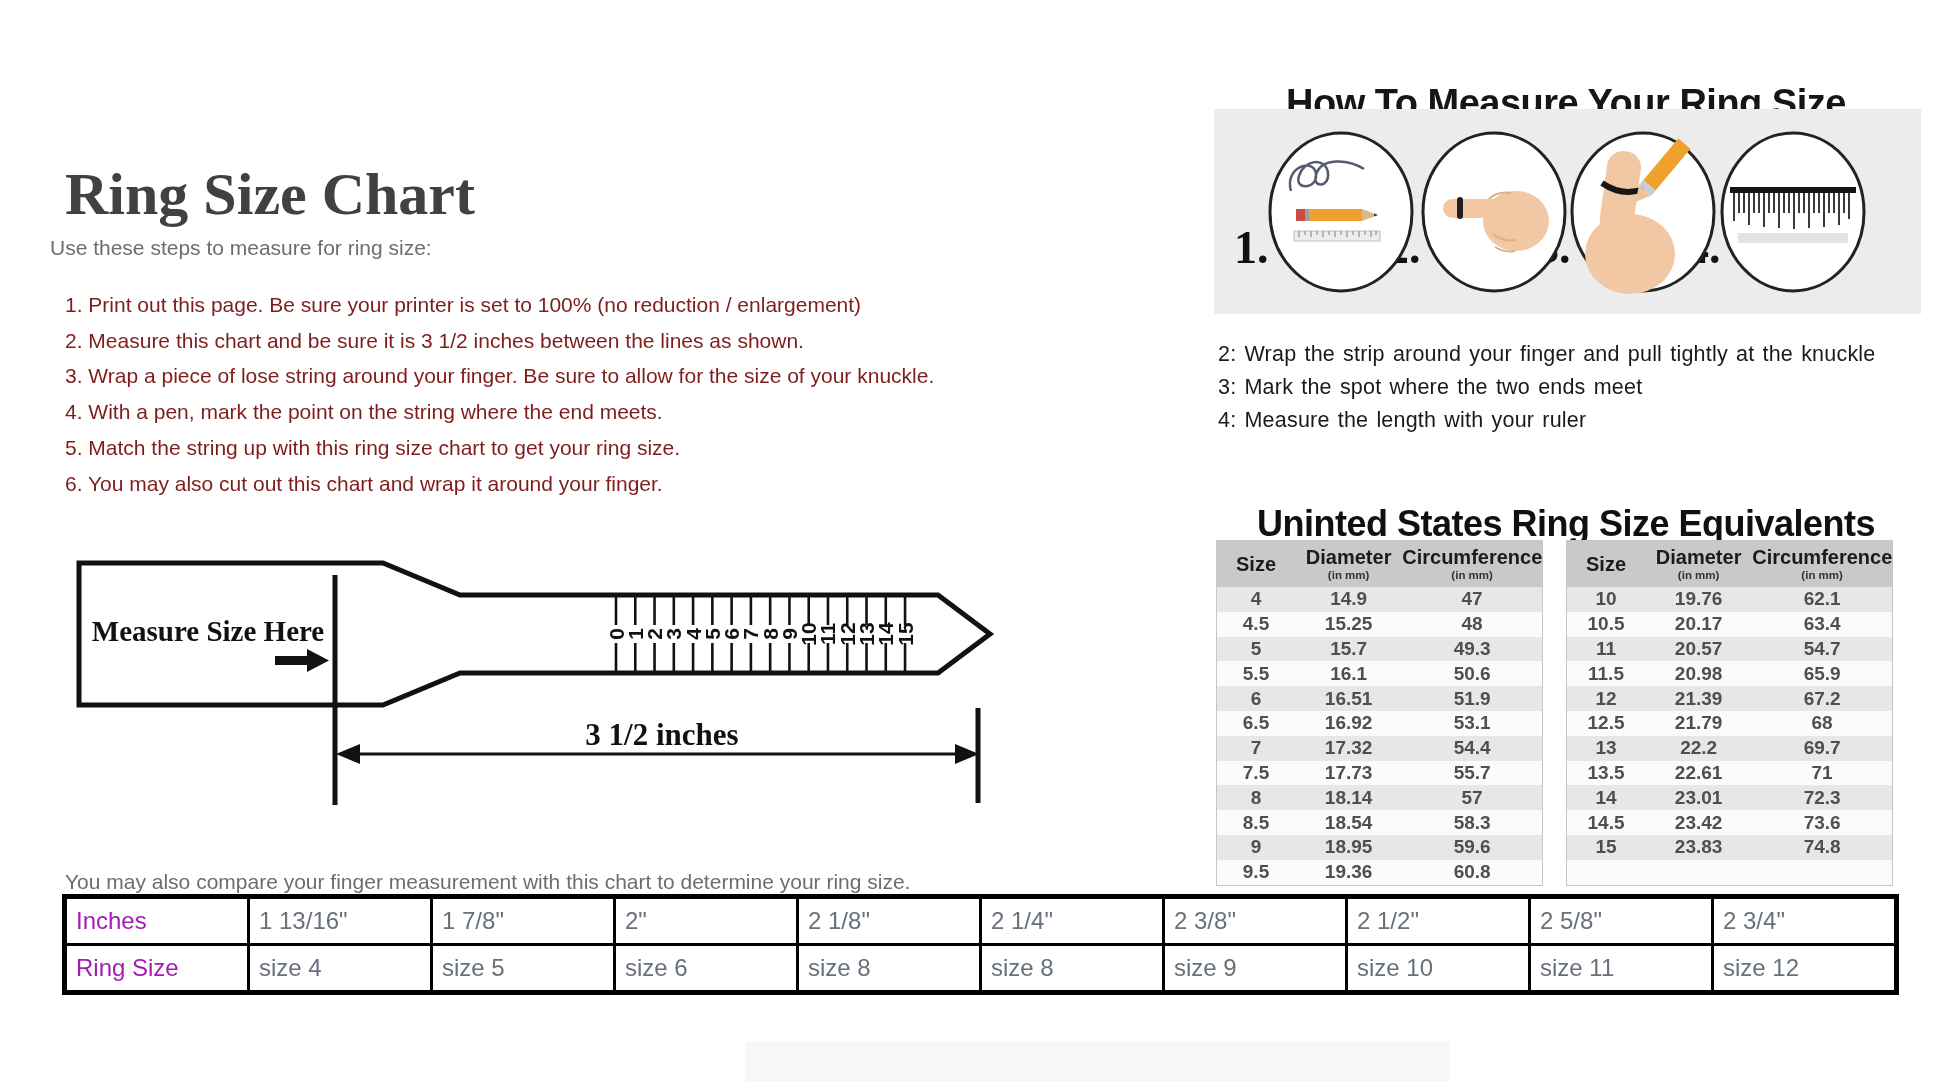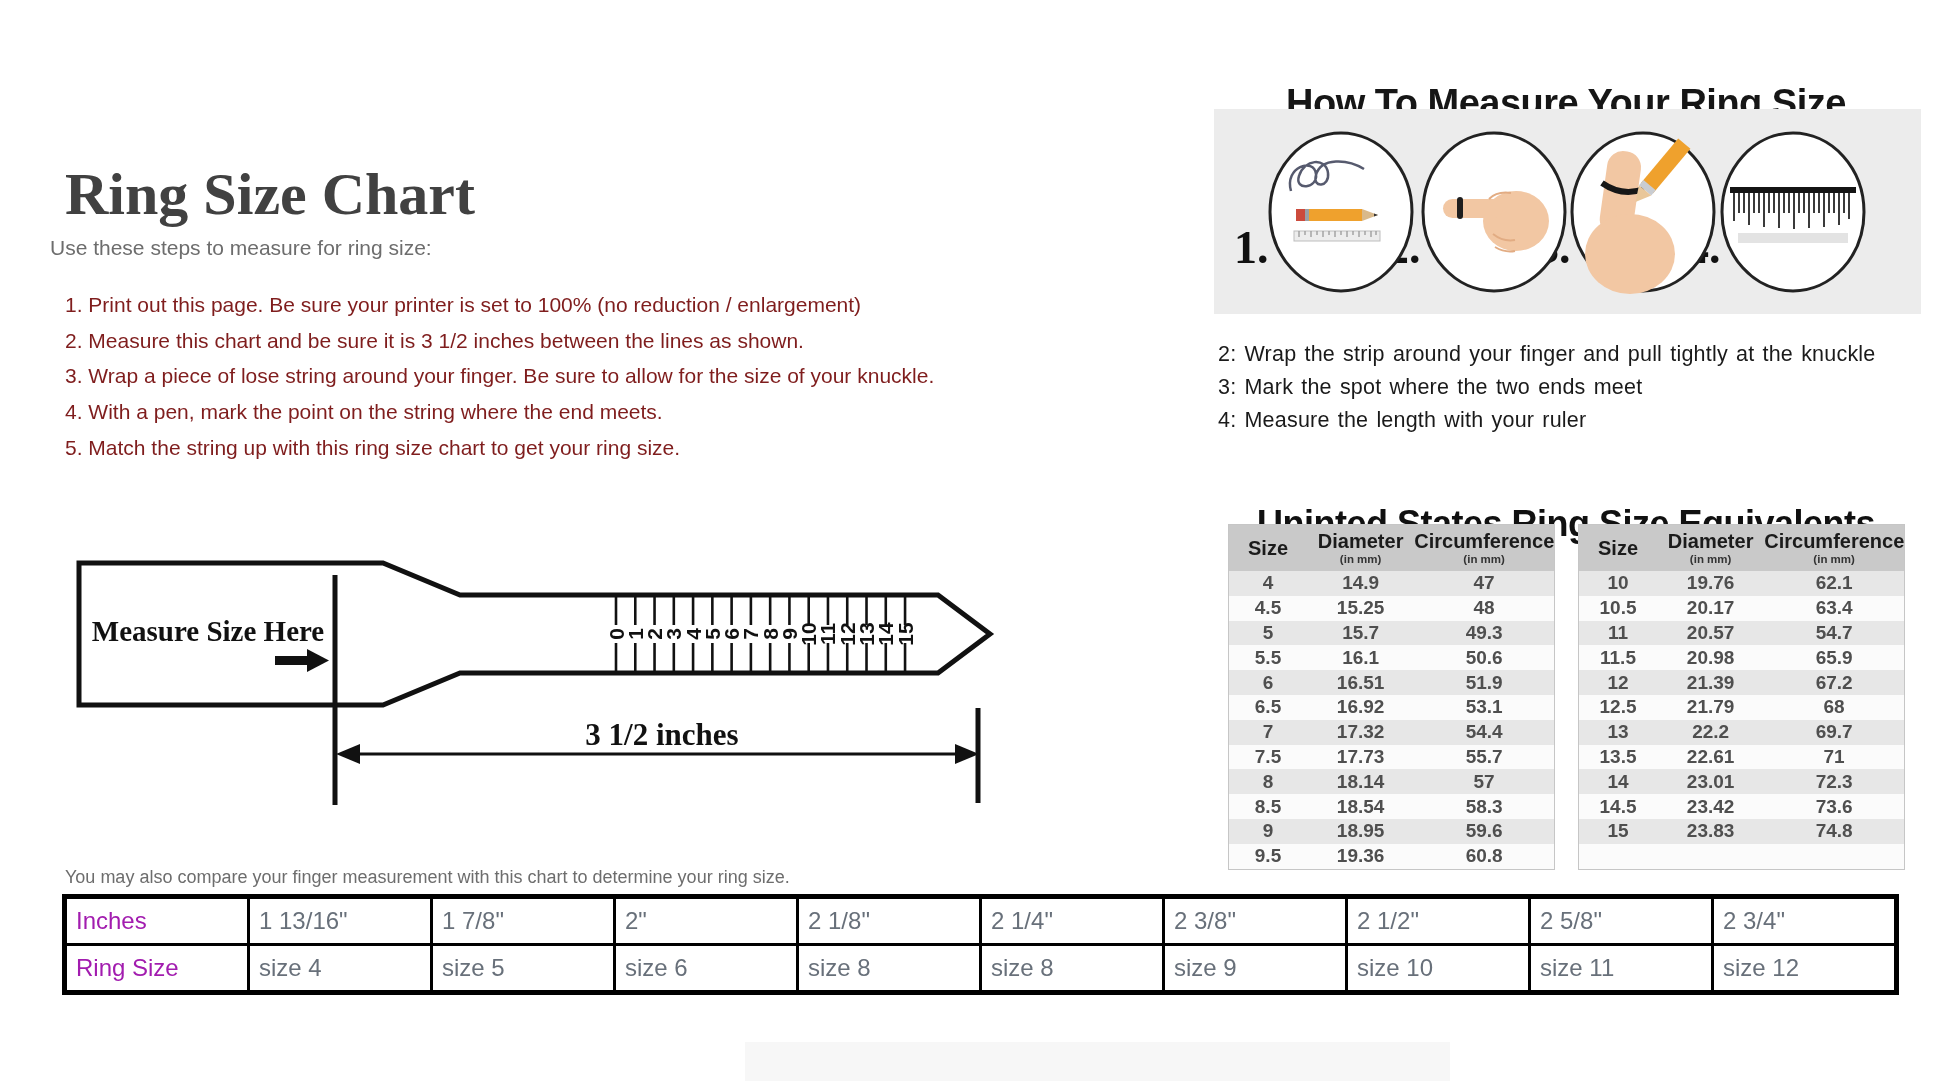--- a/index.html
+++ b/index.html
@@ -4,38 +4,38 @@
 <style>
   html,body{margin:0;padding:0;background:#ffffff;}
   .page{position:relative;width:1946px;height:1081px;background:#fff;overflow:hidden;
         font-family:"Liberation Sans",sans-serif;}
 
   
   .page-title{position:absolute;left:65px;top:120px;font-family:"Liberation Serif",serif;
               font-size:60px;color:#414141;font-weight:700;letter-spacing:0;}
   .intro{position:absolute;left:50px;top:215px;font-size:21px;color:#6d6d6d;}
   .left-steps{position:absolute;left:65px;top:287px;font-size:21px;color:#7f1d1d;line-height:35.7px;}
-  .compare-note{position:absolute;left:65px;top:849px;font-size:18px;color:#6d6d6d;}
+  .compare-note{position:absolute;left:65px;top:849px;font-size:21px;color:#6d6d6d;}
   .sizer-svg{position:absolute;left:70px;top:555px;}
   .sizer-svg text.serif{font-family:"Liberation Serif",serif;font-weight:bold;fill:#111;}
   .sizer-svg text.tickno{font-family:"Liberation Sans",sans-serif;font-weight:bold;font-size:21px;fill:#111;}
 
   
   .howto-heading{position:absolute;left:1210px;top:50px;width:712px;text-align:center;
                  font-size:38px;font-weight:bold;color:#161616;letter-spacing:-0.5px;}
   .panel{position:absolute;left:1214px;top:109px;width:707px;height:205px;background:#ececec;}
   .circle-icon{position:absolute;top:20px;}
   .circle-num{position:absolute;top:112px;font-family:"Liberation Serif",serif;
               font-weight:bold;font-size:46px;color:#111;}
   .right-steps{position:absolute;left:1218px;top:338px;font-size:21.5px;color:#1a1a1a;
                line-height:33.2px;letter-spacing:0.2px;word-spacing:2px;}
   .equiv-heading{position:absolute;left:1210px;top:467px;width:712px;text-align:center;
                  font-size:36px;font-weight:bold;color:#101010;letter-spacing:-0.5px;}
 
-  .us-table{position:absolute;top:524px;width:325px;border:1px solid #c6c6c6;background:#0ea5e9;margin-left:12px;}
+  .us-table{position:absolute;top:540px;width:325px;border:1px solid #c6c6c6;background:#0ea5e9;}
   .us-table.t0{left:1216px;} .us-table.t1{left:1566px;}
   .us-thead{background:#c9c9c9;height:46px;display:flex;align-items:center;}
   .uth{text-align:center;color:#1b1b1b;font-weight:bold;font-size:20px;line-height:1;}
   .uth .unit{font-size:11.5px;font-weight:bold;color:#333;margin-top:3px;}
   .c-size{width:24%;} .c-dia{width:33%;} .c-cir{width:43%;}
   .utr{display:flex;height:24.8px;align-items:center;background:#fbfbfb;}
   .utr.alt{background:#e7e7e7;}
   .utd{text-align:center;font-size:19px;font-weight:bold;color:#4f4f4f;}
 
   
@@ -52,20 +52,21 @@
 <div class="page">
 
   <h1 class="page-title">Ring Size Chart</h1>
   <p class="intro">Use these steps to measure for ring size:</p>
   <div class="left-steps" id="left-steps">
       <div>1. Print out this page. Be sure your printer is set to 100% (no reduction / enlargement)</div>
       <div>2. Measure this chart and be sure it is 3 1/2 inches between the lines as shown.</div>
       <div>3. Wrap a piece of lose string around your finger. Be sure to allow for the size of your knuckle.</div>
       <div>4. With a pen, mark the point on the string where the end meets.</div>
       <div>5. Match the string up with this ring size chart to get your ring size.</div>
+      <div>6. You may also cut out this chart and wrap it around your finger.</div>
     </div>
 
   <svg class="sizer-svg" id="sizer" width="940" height="260" viewBox="0 0 940 260">
     <polygon points="9,8 313,8 390,40 868,40 920,79 868,118 390,118 313,150 9,150" fill="#ffffff" stroke="#111" stroke-width="5"></polygon>
     <line x1="265" y1="20" x2="265" y2="250" stroke="#111" stroke-width="5"></line>
     <text class="serif" x="138" y="86" font-size="29" text-anchor="middle">Measure Size Here</text>
     <g>
       <rect x="205" y="101" width="33" height="9" fill="#111"></rect>
       <polygon points="237,94 237,117 259,105.5" fill="#111"></polygon>
     </g>

